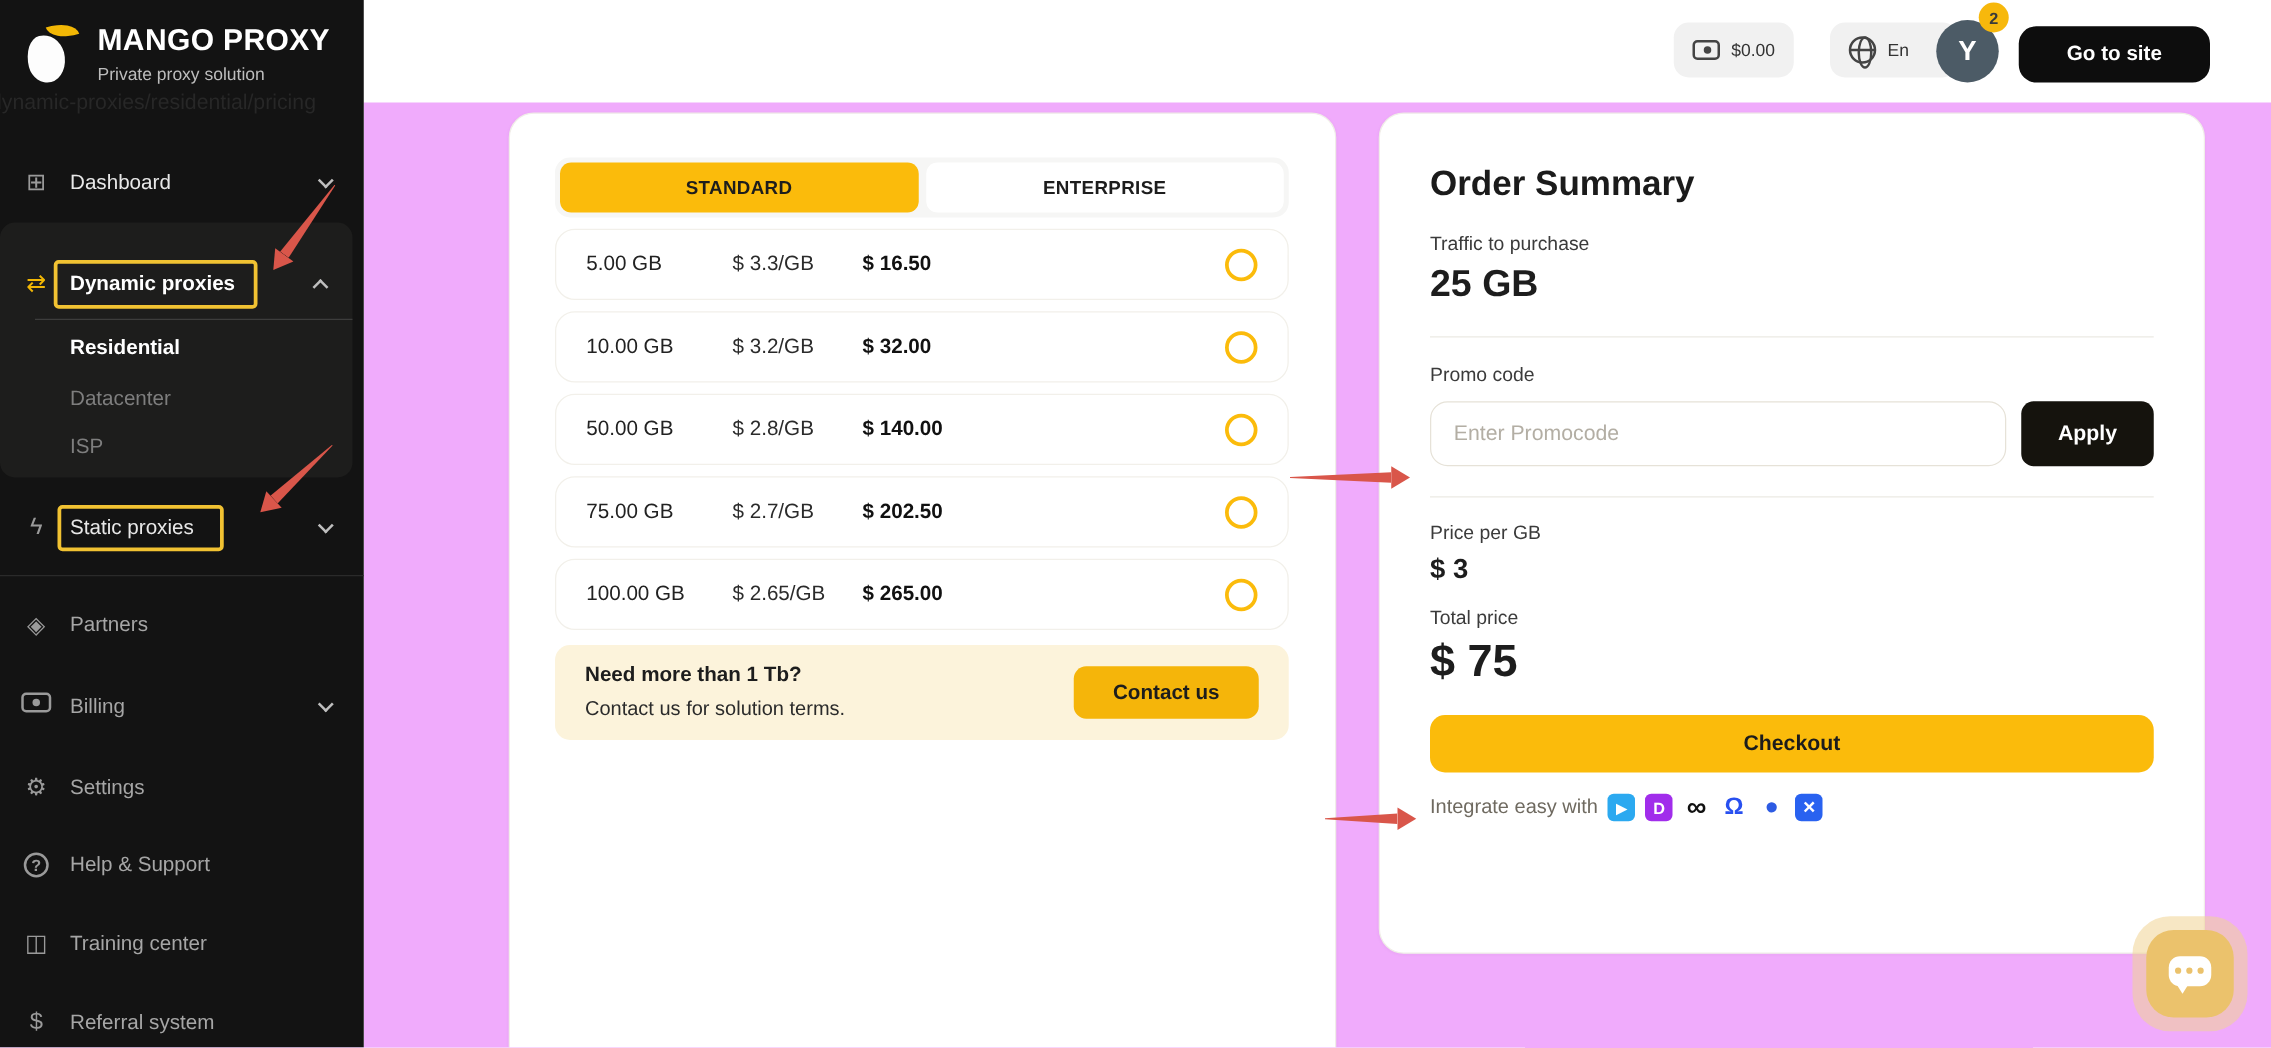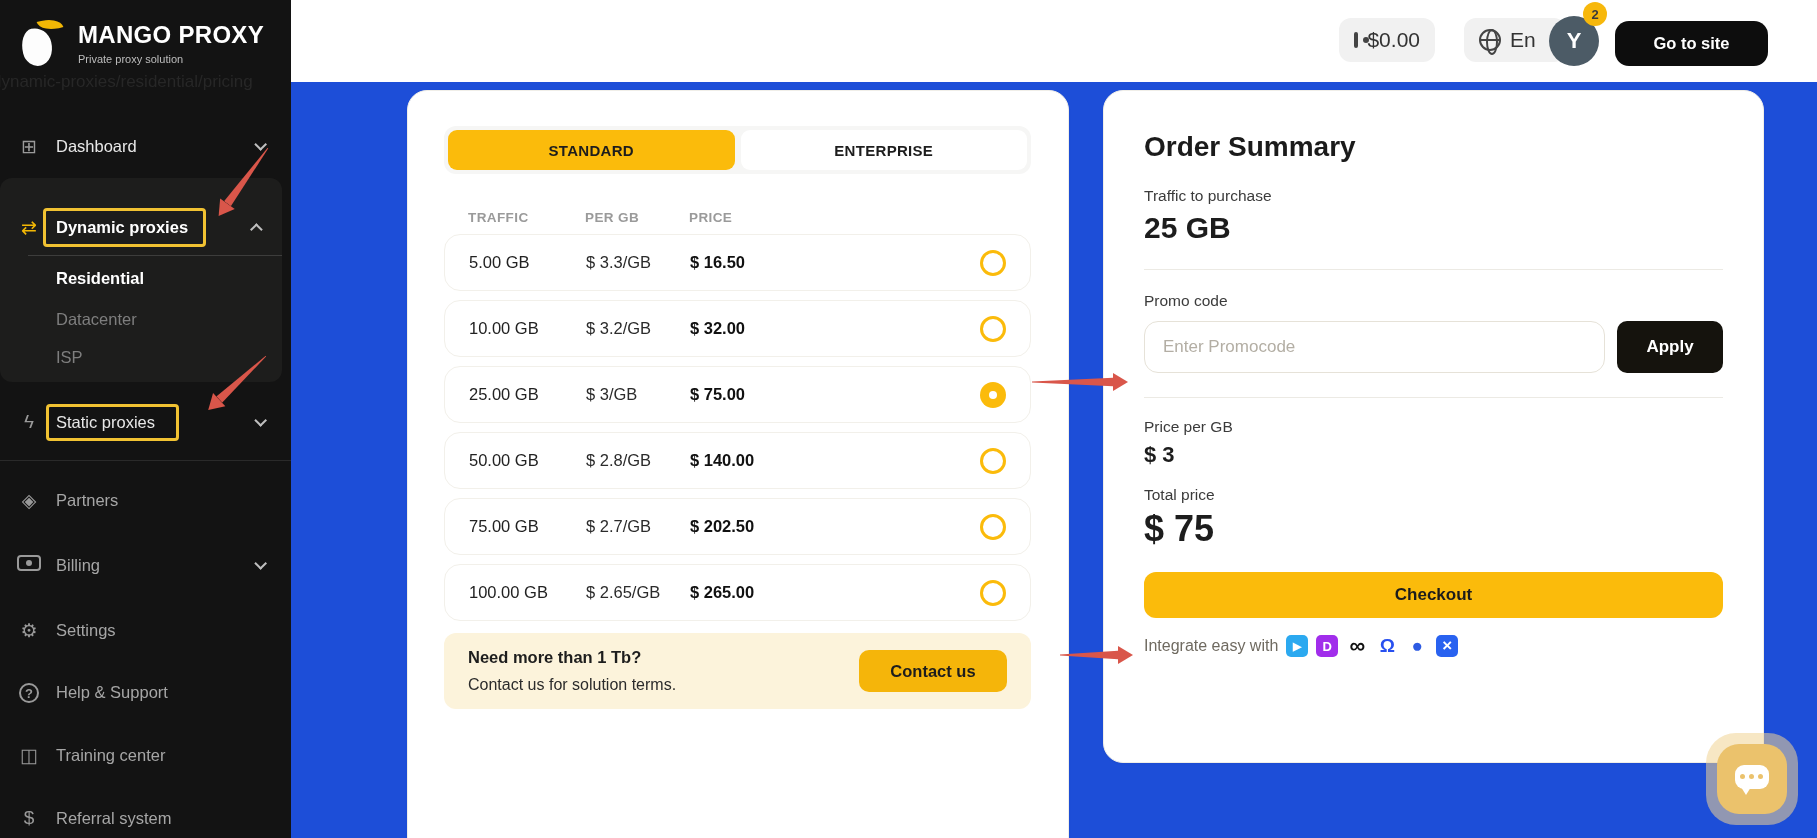--- a/index.html
+++ b/index.html
@@ -6,21 +6,21 @@
   html,body { width:1817px; height:838px; }
   body { font-family:"Liberation Sans", sans-serif; position:relative; overflow:hidden; background:#fff; color:#1d1d1d; }
 
   
   .sidebar { position:absolute; left:0; top:0; width:291px; height:838px; background:#131313; overflow:hidden; z-index:5; }
   .logo-row { position:absolute; left:18px; top:18px; display:flex; gap:14px; align-items:center; }
   .mango { position:relative; width:46px; height:50px; }
   .mango-body { position:absolute; left:4px; top:10px; width:30px; height:38px; background:#fdfdfd; border-radius:46% 54% 52% 48% / 58% 46% 54% 42%; transform:rotate(-14deg); }
   .mango-leaf { position:absolute; left:20px; top:0px; width:24px; height:13px; background:#F2B705; border-radius:0 100% 0 100%; transform:rotate(-18deg); }
   .s-title { font-size:24px; font-weight:bold; color:#fff; letter-spacing:.3px; }
-  .s-sub { font-size:11px; color:#BDBDBD; margin-top:4px; }
+  .s-sub { font-size:14px; color:#BDBDBD; margin-top:4px; }
   .url-hint { position:absolute; left:-8px; top:72px; font-size:17px; color:#272727; white-space:nowrap; }
 
   .panel { position:absolute; left:0px; top:178px; right:9px; height:204px; background:#1d1d1c; border-radius:12px; }
   .sdivider1 { position:absolute; left:28px; right:9px; top:255px; height:1px; background:#3d3d3c; }
   .sdivider2 { position:absolute; left:0; right:0; top:460px; height:1px; background:#2a2a2a; }
 
   .srow { position:absolute; left:0; right:0; height:40px; display:flex; align-items:center; color:#A6A6A6; font-size:16.5px; }
   .sicon { position:absolute; left:14px; width:30px; text-align:center; font-size:19px; color:#9a9a9a; }
   .sicon.yellow { color:#F2B705; }
   .slabel { position:absolute; left:56px; white-space:nowrap; }
@@ -32,33 +32,33 @@
   .chev.up { transform:rotate(-135deg) translateY(-3px); }
   .help-circ { display:inline-block; width:20px; height:20px; border:2px solid #9a9a9a; border-radius:50%; font-size:13px; line-height:17px; text-align:center; color:#9a9a9a; font-weight:bold; }
   .wallet-ico { position:relative; display:inline-block; width:24px; height:16px; border:2px solid #9a9a9a; border-radius:4px; }
   .wallet-ico::after { content:""; position:absolute; left:7px; top:3px; width:6px; height:6px; background:#9a9a9a; border-radius:50%; }
 
   
   .ybox { position:absolute; border:3px solid #F1C232; border-radius:4px; pointer-events:none; z-index:9; }
 
   
   .topbar { position:absolute; left:291px; top:0; width:1526px; height:82px; background:#fff; }
-  .pill { position:absolute; top:18px; height:44px; background:#F1F1F1; border-radius:12px; display:flex; align-items:center; gap:9px; padding:0 15px; font-size:21px; color:#333; }
+  .pill { position:absolute; top:18px; height:44px; background:#F1F1F1; border-radius:12px; display:flex; align-items:center; gap:9px; padding:0 15px; font-size:14px; color:#333; }
   .pill-balance { left:1048px; width:96px; }
   .pill-lang { left:1173px; width:102px; }
   .wallet-ico.dark { border-color:#444; } .wallet-ico.dark::after { background:#444; }
   .globe { width:22px; height:22px; border:2px solid #444; border-radius:50%; position:relative; }
   .globe::before { content:""; position:absolute; left:-1px; right:-1px; top:8px; height:2px; background:#444; }
   .globe::after { content:""; position:absolute; left:5px; top:-2px; width:8px; height:22px; border:2px solid #444; border-radius:50%; }
   .avatar { position:absolute; left:1258px; top:16px; width:50px; height:50px; border-radius:50%; background:#4C5B66; color:#fff; font-weight:bold; font-size:22px; display:flex; align-items:center; justify-content:center; }
   .badge { position:absolute; left:1292px; top:2px; width:24px; height:24px; border-radius:50%; background:#F7B80C; color:#3a3a3a; font-size:13px; font-weight:bold; display:flex; align-items:center; justify-content:center; z-index:2; }
   .gosite { position:absolute; left:1324px; top:21px; width:153px; height:45px; background:#0d0d0d; color:#fff; border:none; border-radius:14px; font-size:16.5px; font-weight:bold; font-family:inherit; cursor:pointer; }
 
   
-  .content { position:absolute; left:291px; top:82px; width:1526px; height:756px; background:#1d4ed8; overflow:hidden; }
+  .content { position:absolute; left:291px; top:82px; width:1526px; height:756px; background:#f0abfc; overflow:hidden; }
   .card { position:absolute; background:#fff; border:1px solid #F0EEE8; border-radius:20px; box-shadow:0 1px 3px rgba(0,0,0,.03); }
   .pricing-card { left:116px; top:8px; width:662px; height:770px; padding:35px 37px 0 36px; }
   .order-card { left:812px; top:8px; width:661px; height:673px; padding:40px; }
 
   .tabs { display:flex; background:#F6F6F5; border-radius:12px; padding:4px; gap:6px; }
   .tab { flex:1; height:40px; border:none; border-radius:9px; font-family:inherit; font-size:15px; font-weight:bold; letter-spacing:.3px; color:#1d1d1d; cursor:pointer; background:transparent; }
   .tab.active { background:#FBBB0B; }
   .tab.inactive { background:#fff; }
 
   .thead { display:grid; grid-template-columns:117px 104px 1fr 40px; padding:0 24px; margin-top:36px; font-size:13.5px; font-weight:bold; color:#9A9A9A; letter-spacing:.4px; }
@@ -202,44 +202,32 @@
 </header>
 
 <main class="content">
 
   <section class="card pricing-card">
     <div class="tabs">
       <button class="tab active">STANDARD</button>
       <button class="tab inactive">ENTERPRISE</button>
     </div>
 
-    <div class="thead">
-      <span>TRAFFIC</span>
-      <span>PER GB</span>
-      <span>PRICE</span>
-      <span></span>
-    </div>
 
     <div class="prow">
       <span class="traffic">5.00 GB</span>
       <span class="pergb">$ 3.3/GB</span>
       <span class="price">$ 16.50</span>
       <span class="radio"></span>
     </div>
     <div class="prow">
       <span class="traffic">10.00 GB</span>
       <span class="pergb">$ 3.2/GB</span>
       <span class="price">$ 32.00</span>
       <span class="radio"></span>
-    </div>
-    <div class="prow">
-      <span class="traffic">25.00 GB</span>
-      <span class="pergb">$ 3/GB</span>
-      <span class="price">$ 75.00</span>
-      <span class="radio checked"></span>
     </div>
     <div class="prow">
       <span class="traffic">50.00 GB</span>
       <span class="pergb">$ 2.8/GB</span>
       <span class="price">$ 140.00</span>
       <span class="radio"></span>
     </div>
     <div class="prow">
       <span class="traffic">75.00 GB</span>
       <span class="pergb">$ 2.7/GB</span>

